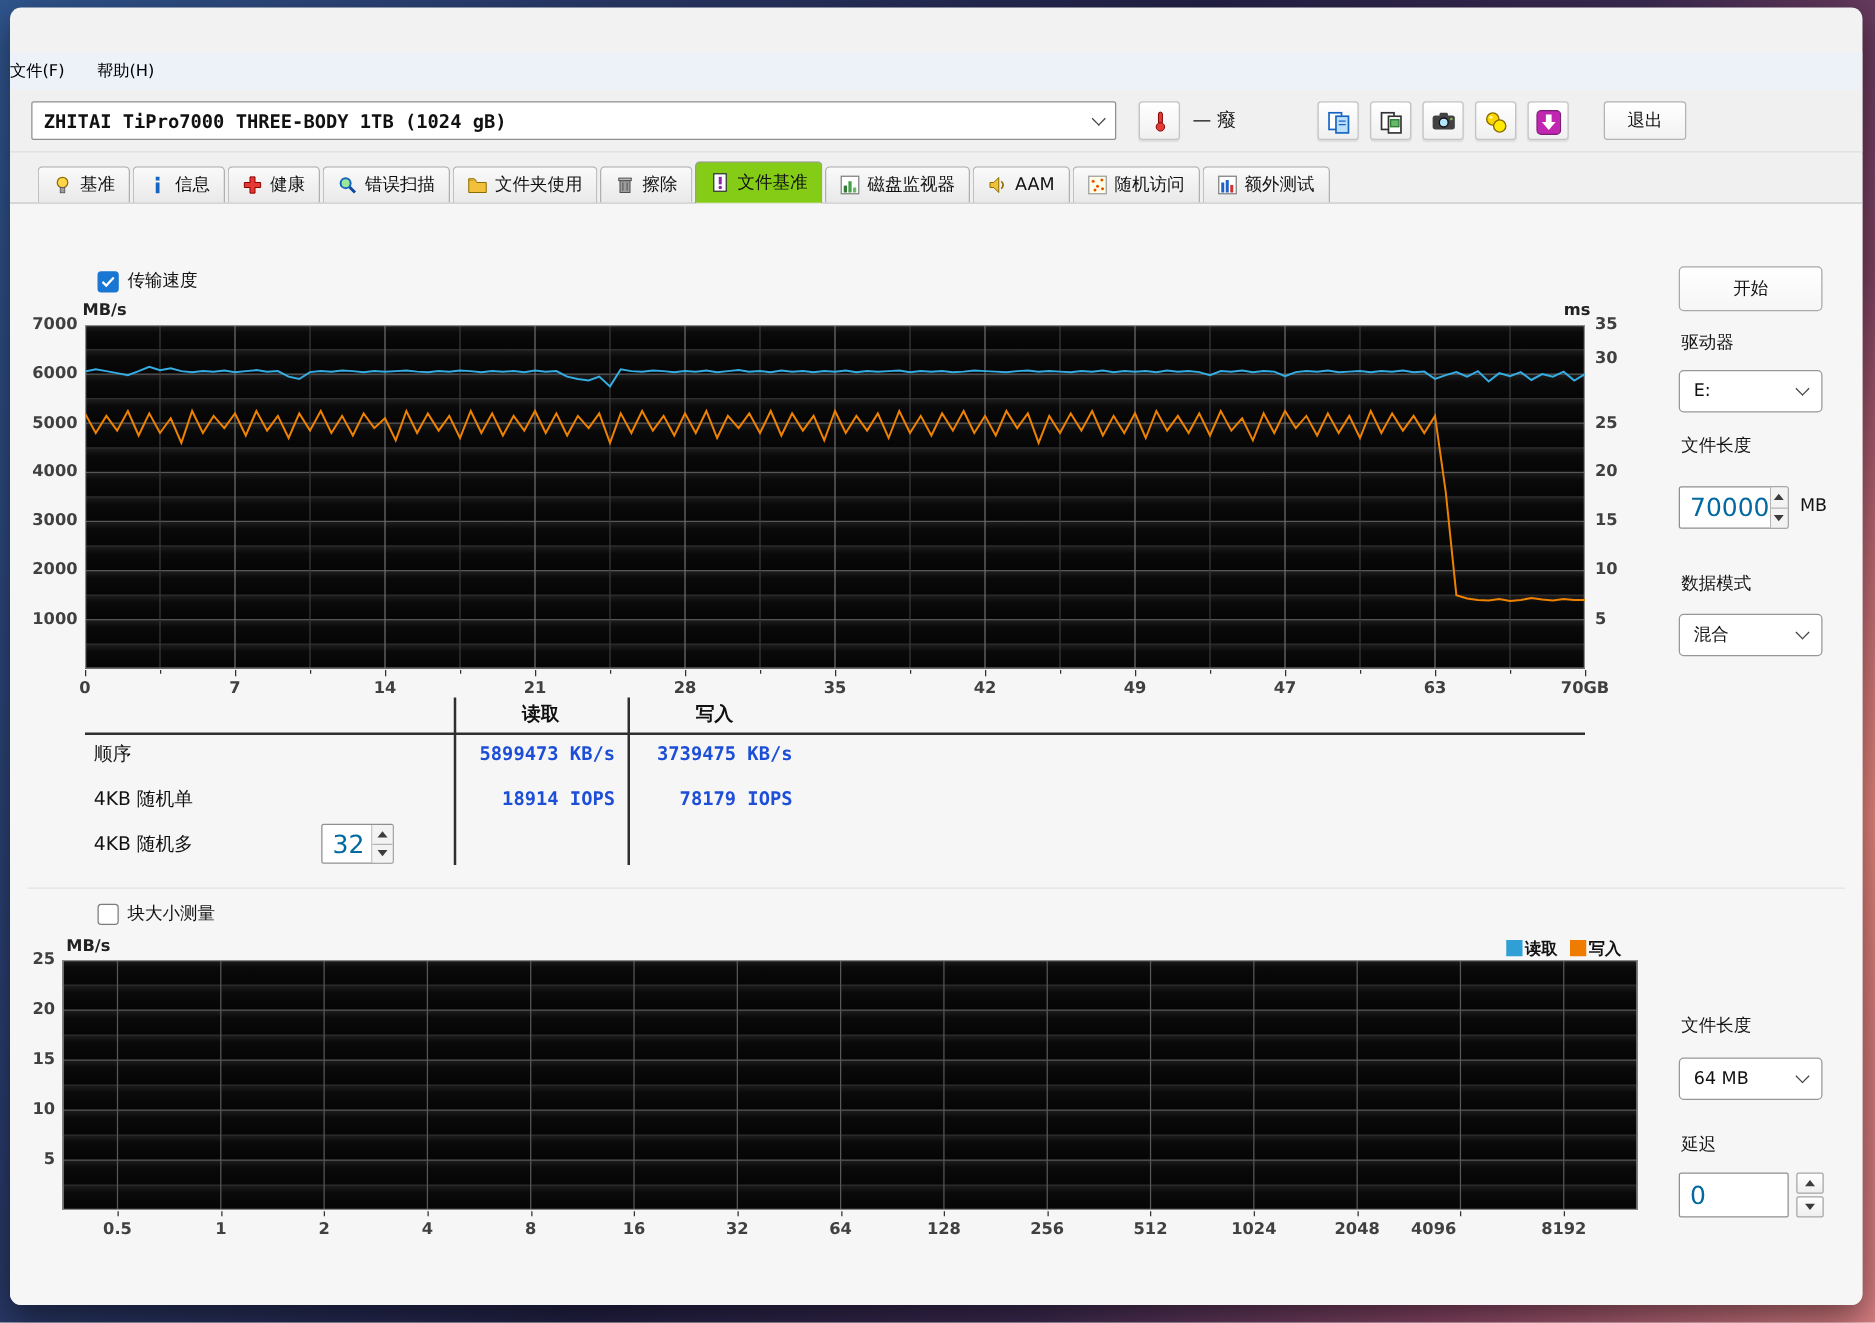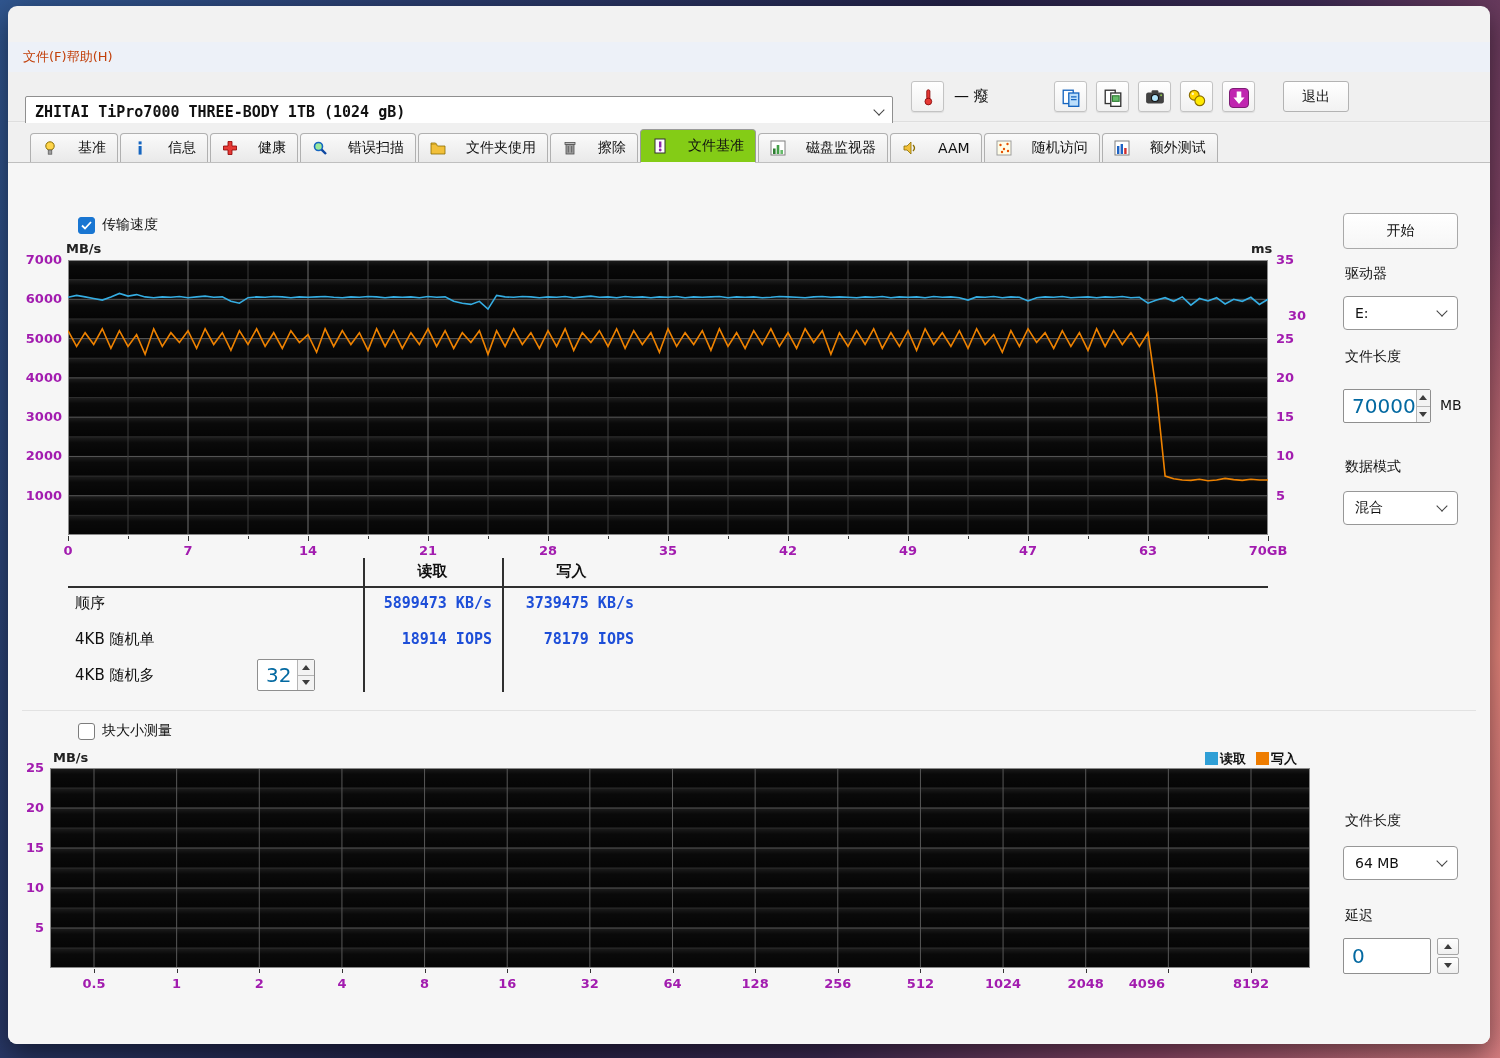--- a/index.html
+++ b/index.html
@@ -16,67 +16,67 @@
   
   .titlebar { position:absolute; left:0; top:0; right:0; height:36px; background:#fdfdfd; }
   .app-icon { position:absolute; left:15px; top:8px; width:19px; height:19px; }
   .title { position:absolute; left:44px; top:0; line-height:36px; font-size:14px; color:#29435f; }
   .winbtn { position:absolute; top:0; width:46px; height:34px; display:flex; align-items:center; justify-content:center; }
   .winbtn.min { right:116px; } .winbtn.max { right:58px; } .winbtn.cls { right:8px; }
   .glyph-min { width:12px; height:1.6px; background:#5c5c5c; }
   .glyph-max { width:11px; height:11px; border:1.5px solid #5c5c5c; border-radius:2px; }
   
   .menubar { position:absolute; left:0; top:36px; right:0; height:30px; background:#edf1f8;
-    display:flex; align-items:center; padding-left:15px; font-size:13px; color:#c2410c; }
+    display:flex; align-items:center; padding-left:0; gap:26px; font-size:13px; color:#000000; }
   
   .toolbar { position:absolute; left:0; top:66px; right:0; height:50px; background:#f0f0f0;
     border-bottom:1px solid #dedede; }
   .combo { position:absolute; background:#fff; border:1px solid #8f8f8f; display:flex; align-items:center; }
-  .drive-combo { left:17px; top:24px; width:868px; height:31px; border-radius:2px;
+  .drive-combo { left:17px; top:9px; width:868px; height:31px; border-radius:2px;
     font-family:"DejaVu Sans Mono","Liberation Mono",monospace; font-weight:600; font-size:15px;
     padding-left:9px; color:#111; }
   .chev { width:8px; height:8px; border-right:1.7px solid #444; border-bottom:1.7px solid #444;
     transform:rotate(45deg); margin-top:-4px; }
   .combo .chev-box { margin-left:auto; width:26px; display:flex; justify-content:center; }
   .tool-btn { width:33px; height:31px; background:linear-gradient(#ffffff,#f0f0f0);
     border:1px solid #c3c3c3; border-radius:3px; display:flex; align-items:center; justify-content:center;
     box-shadow:0 1px 1px rgba(0,0,0,0.08); }
   .thermo-btn { position:absolute; left:903px; top:9px; }
   .temp-text { position:absolute; left:946px; top:9px; height:31px; line-height:31px;
     font-size:15px; color:#111; }
   .tool-group { position:absolute; left:1046px; top:9px; display:flex; gap:9px; }
   .exit-btn { position:absolute; left:1275px; top:9px; width:66px; height:31px;
     background:linear-gradient(#ffffff,#f2f2f2); border:1px solid #b3b3b3; border-radius:3px;
     font-size:14px; color:#111; display:flex; align-items:center; justify-content:center; }
   .ticon { width:20px; height:18px; }
   
   .tabbar { position:absolute; left:0; top:117px; right:0; height:40px; background:#f0f0f0;
     border-bottom:1px solid #bfbfbf; display:flex; align-items:flex-end; padding-left:22px; }
-  .tab { display:flex; align-items:center; gap:20px; padding:12px 11px; height:29px;
+  .tab { display:flex; align-items:center; gap:6px; padding:12px 11px; height:29px;
     border:1px solid #b0b0b0; border-bottom:none; border-radius:4px 4px 0 0; margin-right:2px;
     background:linear-gradient(#fafafa,#e9e9e9); font-size:14px; color:#111; }
   .tab.active { height:34px; background:#84cc16; border-color:#9a9a9a; margin-bottom:-1px;
     border-bottom:1px solid #f6f6f6; font-weight:400; }
   .tab-icon { width:16px; height:16px; display:inline-block; }
   .tab-icon svg { width:16px; height:16px; display:block; }
   
   .content { position:absolute; left:0; top:157px; right:0; bottom:0; background:#f6f6f6; }
   .abs { position:absolute; }
   .cb-row { display:flex; align-items:center; gap:7px; font-size:14px; color:#111; }
   .cb { width:17px; height:17px; border:1px solid #7c7c7c; background:#fff; border-radius:3px;
     display:flex; align-items:center; justify-content:center; }
   .cb.checked { background:#1976d2; border-color:#1976d2; }
   .axis-title { font-size:13px; font-weight:600; color:#222; }
   .plot { position:absolute; background-color:#050505; }
   #chart1 { left:60px; top:97px; width:1200px; height:275px;
     background-image:repeating-linear-gradient(180deg, rgba(255,255,255,0.10) 0px, rgba(255,255,255,0.02) 6px, rgba(255,255,255,0) 19.64px); }
   #chart2 { left:42px; top:605px; width:1260px; height:200px;
     background-image:repeating-linear-gradient(180deg, rgba(255,255,255,0.10) 0px, rgba(255,255,255,0.02) 6px, rgba(255,255,255,0) 20px); }
   .plot svg { position:absolute; inset:0; }
-  .tick-lbl { position:absolute; font-size:13px; font-weight:600; color:#a21caf; }
+  .tick-lbl { position:absolute; font-size:13px; font-weight:600; color:#404040; }
   .tick-mark { position:absolute; width:1px; background:#333; }
   
   .vline { position:absolute; width:2px; background:#2f2f2f; }
   .hline { position:absolute; height:2px; background:#2f2f2f; }
   .th { position:absolute; font-size:15px; font-weight:600; color:#111; text-align:center; }
   .rowlbl { position:absolute; font-size:15px; color:#111; }
   .rowval { position:absolute; font-family:"DejaVu Sans Mono","Liberation Mono",monospace;
     font-weight:700; font-size:15px; color:#1d4ed8; text-align:right; }
   
   .spinbox { position:absolute; background:#fff; border:1px solid #8f8f8f; display:flex; border-radius:2px; }
@@ -461,21 +461,21 @@
 
       <div class="abs" id="gen-layer" style="inset:0; pointer-events:none;">
           <span class="tick-lbl" style="left: 12px; top: 89px; width: 42px; text-align: right;">7000</span>
           <span class="tick-lbl" style="left: 12px; top: 128.286px; width: 42px; text-align: right;">6000</span>
           <span class="tick-lbl" style="left: 12px; top: 167.571px; width: 42px; text-align: right;">5000</span>
           <span class="tick-lbl" style="left: 12px; top: 206.857px; width: 42px; text-align: right;">4000</span>
           <span class="tick-lbl" style="left: 12px; top: 246.143px; width: 42px; text-align: right;">3000</span>
           <span class="tick-lbl" style="left: 12px; top: 285.429px; width: 42px; text-align: right;">2000</span>
           <span class="tick-lbl" style="left: 12px; top: 324.714px; width: 42px; text-align: right;">1000</span>
           <span class="tick-lbl" style="left: 1268px; top: 89px; width: 30px; text-align: left;">35</span>
-          <span class="tick-lbl" style="left: 1268px; top: 145px; width: 30px; text-align: right;">30</span>
+          <span class="tick-lbl" style="left: 1268px; top: 116px; width: 30px; text-align: left;">30</span>
           <span class="tick-lbl" style="left: 1268px; top: 167.571px; width: 30px; text-align: left;">25</span>
           <span class="tick-lbl" style="left: 1268px; top: 206.857px; width: 30px; text-align: left;">20</span>
           <span class="tick-lbl" style="left: 1268px; top: 246.143px; width: 30px; text-align: left;">15</span>
           <span class="tick-lbl" style="left: 1268px; top: 285.429px; width: 30px; text-align: left;">10</span>
           <span class="tick-lbl" style="left: 1268px; top: 324.714px; width: 30px; text-align: left;">5</span>
           <span class="tick-lbl" style="left: 30px; top: 380px; width: 60px; text-align: center;">0</span>
           <span class="tick-lbl" style="left: 150px; top: 380px; width: 60px; text-align: center;">7</span>
           <span class="tick-lbl" style="left: 270px; top: 380px; width: 60px; text-align: center;">14</span>
           <span class="tick-lbl" style="left: 390px; top: 380px; width: 60px; text-align: center;">21</span>
           <span class="tick-lbl" style="left: 510px; top: 380px; width: 60px; text-align: center;">28</span>

